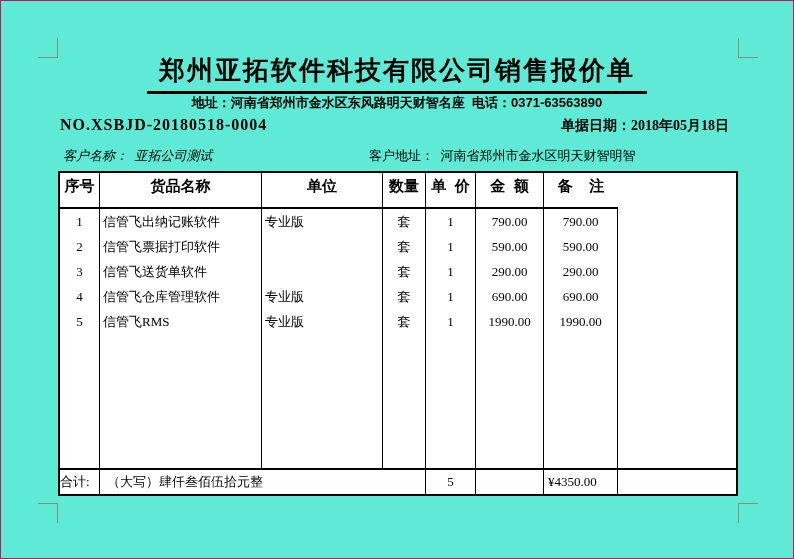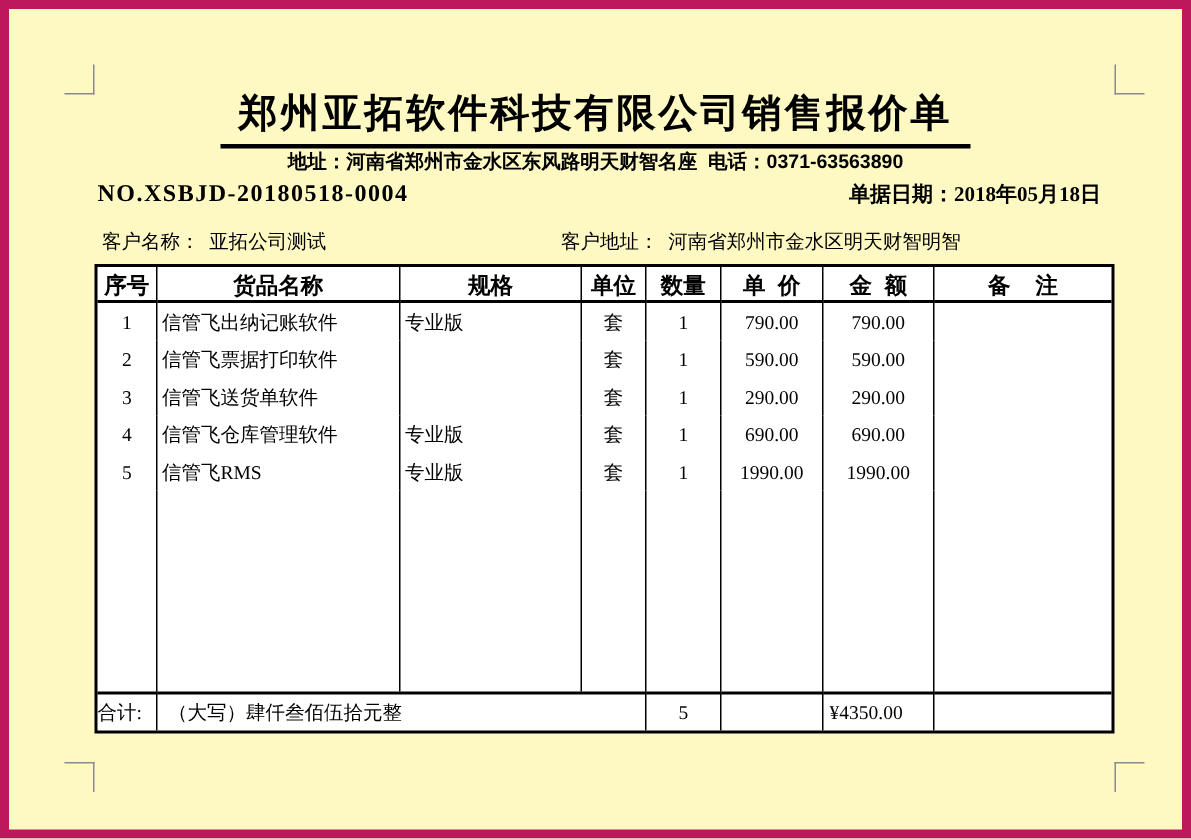--- a/index.html
+++ b/index.html
@@ -1,21 +1,21 @@
 <!DOCTYPE html>
 <html><head>
 <meta charset="utf-8">
 <style>
   * { margin:0; padding:0; box-sizing:border-box; }
   html,body { width:794px; height:559px; background:#e8e8e8; }
   body { font-family:"Liberation Serif", serif; color:#000; }
 
   .page {
     position:relative; width:794px; height:559px;
-    background:#fef9c3; border:6px solid #be185d; overflow:hidden;
+    background:#5eead4; border:1px solid #be185d; overflow:hidden;
   }
 
   
   .crop { position:absolute; width:20px; height:20px; }
   .crop.tl { left:37px;  top:37px;  border-right:1px solid #8a8a8a; border-bottom:1px solid #8a8a8a; }
   .crop.tr { left:737px; top:37px;  border-left:1px solid #8a8a8a;  border-bottom:1px solid #8a8a8a; }
   .crop.bl { left:37px;  top:502px; border-right:1px solid #8a8a8a; border-top:1px solid #8a8a8a; }
   .crop.br { left:737px; top:502px; border-left:1px solid #8a8a8a;  border-top:1px solid #8a8a8a; }
 
   .title-wrap { position:absolute; top:52px; left:0; width:100%; text-align:center; }
@@ -31,36 +31,36 @@
   }
 
   .no-row {
     position:absolute; top:115px; left:57px; width:680px;
     display:flex; justify-content:space-between; align-items:baseline;
   }
   .doc-no { font-size:16px; font-weight:bold; letter-spacing:1px; margin-left:2px; }
   .doc-date { font-size:14px; font-weight:bold; margin-right:9px; }
 
   .cust-row { position:absolute; top:146px; left:57px; width:680px; font-size:13px; }
-  .cust-name { position:absolute; left:5px; top:0; white-space:pre; }
+  .cust-name { position:absolute; left:5px; top:0; white-space:pre;font-style:italic; }
   .cust-addr { position:absolute; left:311px; top:0; white-space:pre; }
 
   
   .qtable {
     position:absolute; left:57px; top:170px; width:680px;
     border:2px solid #000; background:#fff;
   }
   .grid8 { display:grid; grid-template-columns:40px 162px 121px 43px 50px 68px 74px 1fr; }
   .grid-total { display:grid; grid-template-columns:40px 326px 50px 68px 74px 1fr; }
 
   .cell { border-right:1px solid #000; overflow:hidden; white-space:pre; }
   .cell.last { border-right:none; }
 
   .thead .cell {
-    height:24px; line-height:26px; border-bottom:2px solid #000;
+    height:36px; line-height:26px; border-bottom:2px solid #000;
     font-weight:bold; font-size:15px; text-align:center;
     font-family:"Liberation Sans", sans-serif;
   }
 
   .tbody { height:259px; grid-template-rows:repeat(5, 25px) 1fr; font-size:13px; }
   .tbody .cell { height:100%; line-height:25px; }
   .tbody .c-no, .tbody .c-unit, .tbody .c-qty,
   .tbody .c-price, .tbody .c-amount { text-align:center; }
   .tbody .c-name, .tbody .c-spec { text-align:left; padding-left:3px; }
 
@@ -95,21 +95,20 @@
   <div class="cust-row">
     <span class="cust-name">客户名称：  亚拓公司测试</span>
     <span class="cust-addr">客户地址：  河南省郑州市金水区明天财智明智</span>
   </div>
 
   <div class="qtable">
 
     <div class="thead grid8">
       <div class="cell">序号</div>
       <div class="cell">货品名称</div>
-      <div class="cell">规格</div>
       <div class="cell">单位</div>
       <div class="cell">数量</div>
       <div class="cell">单  价</div>
       <div class="cell">金  额</div>
       <div class="cell last">备    注</div>
     </div>
 
     <div class="tbody grid8">
         <div class="cell c-no">1</div>
         <div class="cell c-name">信管飞出纳记账软件</div>

